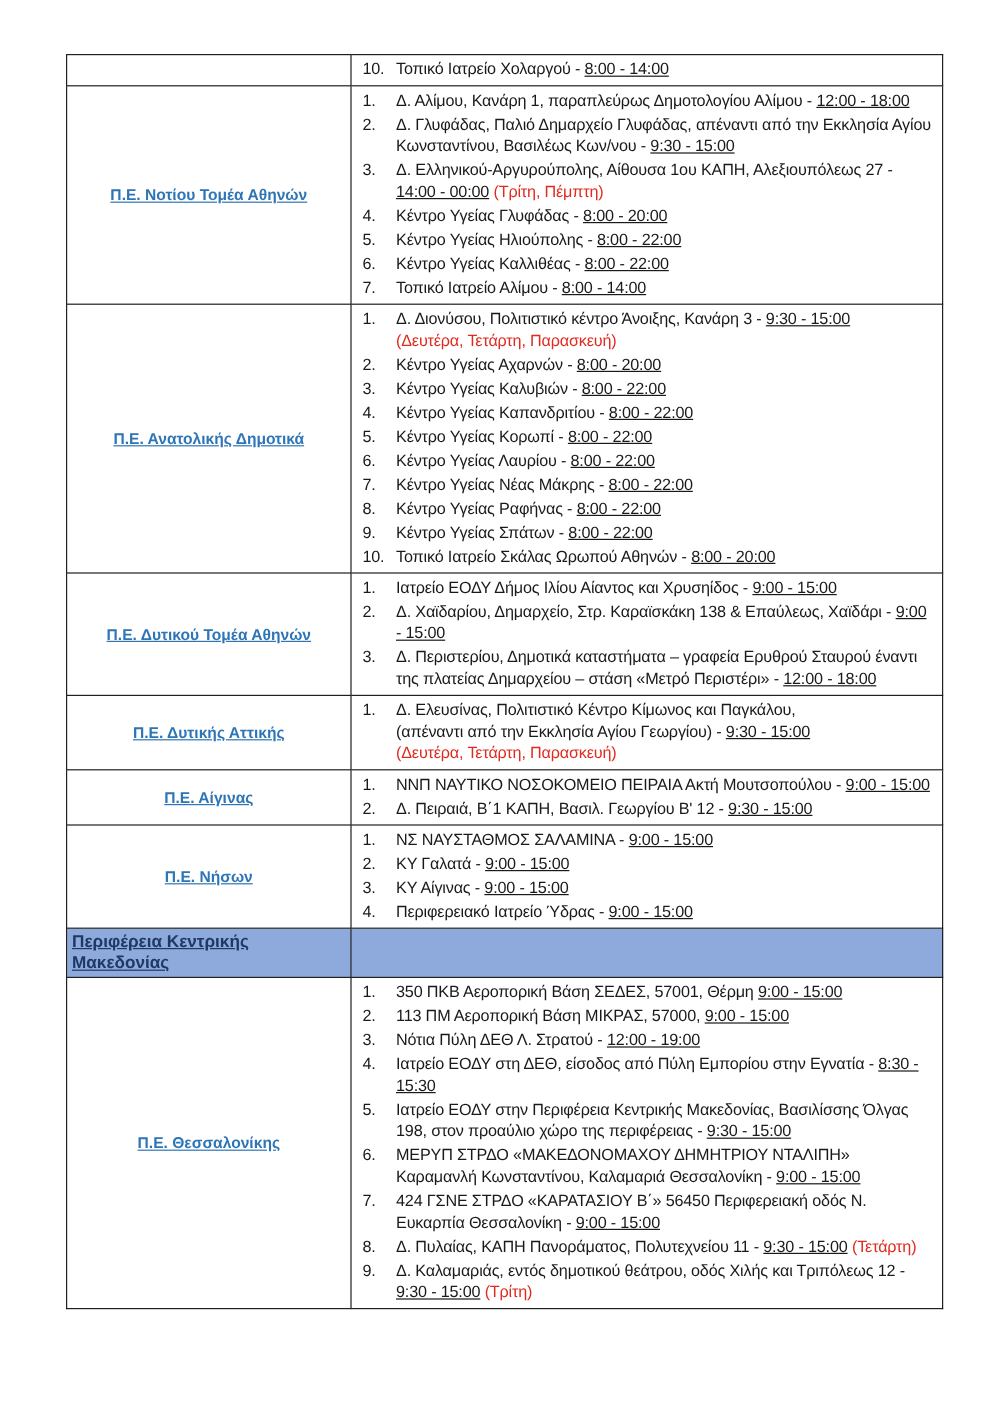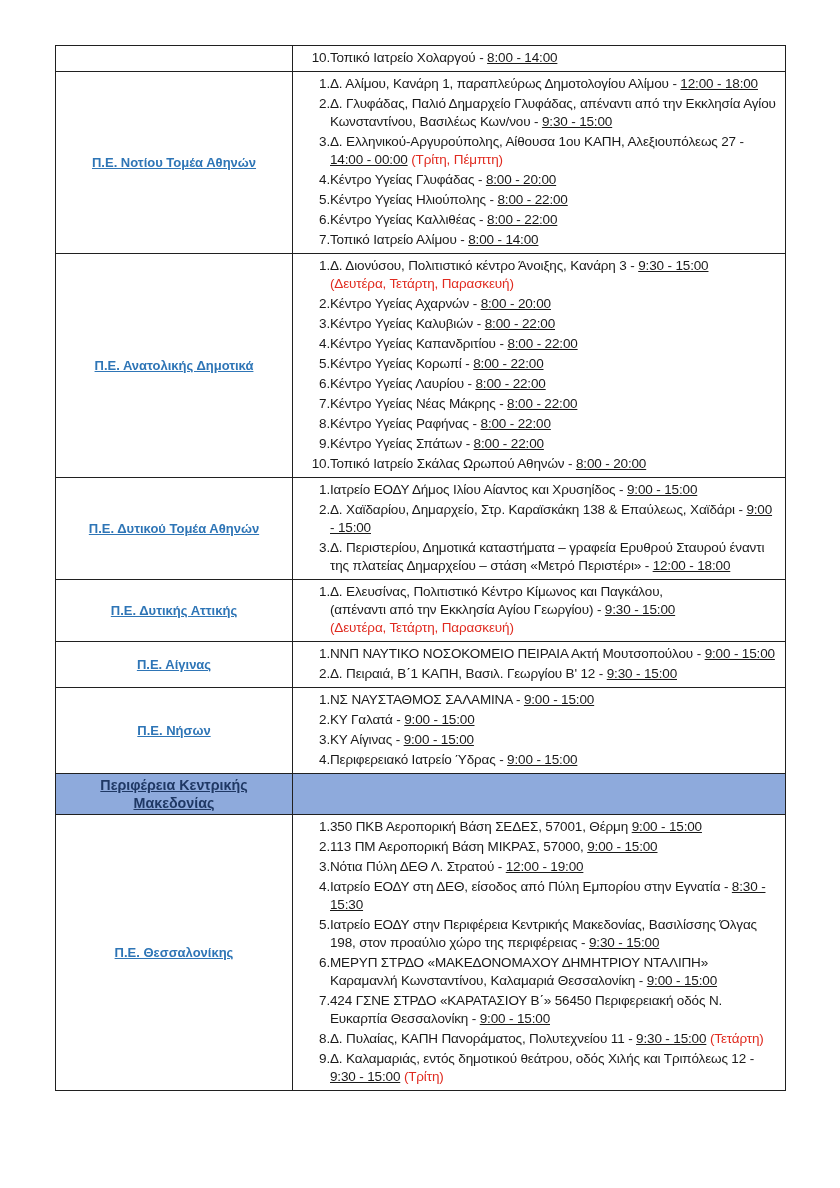--- a/index.html
+++ b/index.html
@@ -5,25 +5,25 @@
   html,body{margin:0;padding:0;background:#ffffff;}
   body{width:840px;height:1188px;font-family:"Liberation Sans",sans-serif;}
   .page{position:relative;width:840px;height:1188px;background:#fff;overflow:hidden;}
   table.schedule{position:absolute;left:55px;top:45px;width:731px;border-collapse:collapse;table-layout:fixed;}
   td{border:1.5px solid var(--border-c,#202020);}
   td.region-cell{width:226px;text-align:center;vertical-align:middle;padding:3px 5px;}
   .region-label{color:var(--region-link,#2e75b6);font-weight:bold;text-decoration:underline;font-size:13px;line-height:18px;}
   td.items-cell{vertical-align:top;padding:3px 6px 4px 6px;}
   .item{display:flex;align-items:flex-start;margin:0 0 2px 0;color:var(--text-c,#1a1a1a);font-size:13.5px;line-height:18px;letter-spacing:-0.15px;}
   .item:last-child{margin-bottom:0;}
-  .item-num{flex:0 0 28px;padding-left:3px;text-align:right;}
+  .item-num{flex:0 0 28px;padding-left:3px;}
   .item-body{flex:1;min-width:0;}
   .hours{text-decoration:underline;}
   .days{color:var(--day-red,#e02b20);margin-top:20px;}
-  tr.header-row td{background:var(--header-bg,#8eaadc);text-align:center;vertical-align:middle;padding:2px 4px;}
+  tr.header-row td{background:var(--header-bg,#8eaadc);text-align:left;vertical-align:middle;padding:2px 4px;}
   .header-label{color:var(--header-text,#1f3864);font-weight:bold;text-decoration:underline;font-size:14.3px;line-height:18px;display:inline-block;max-width:200px;}
 </style>
 </head>
 <body>
 
 <div class="page">
   <table class="schedule">
     <tbody id="table-body">
         <tr>
           <td class="region-cell"></td>

